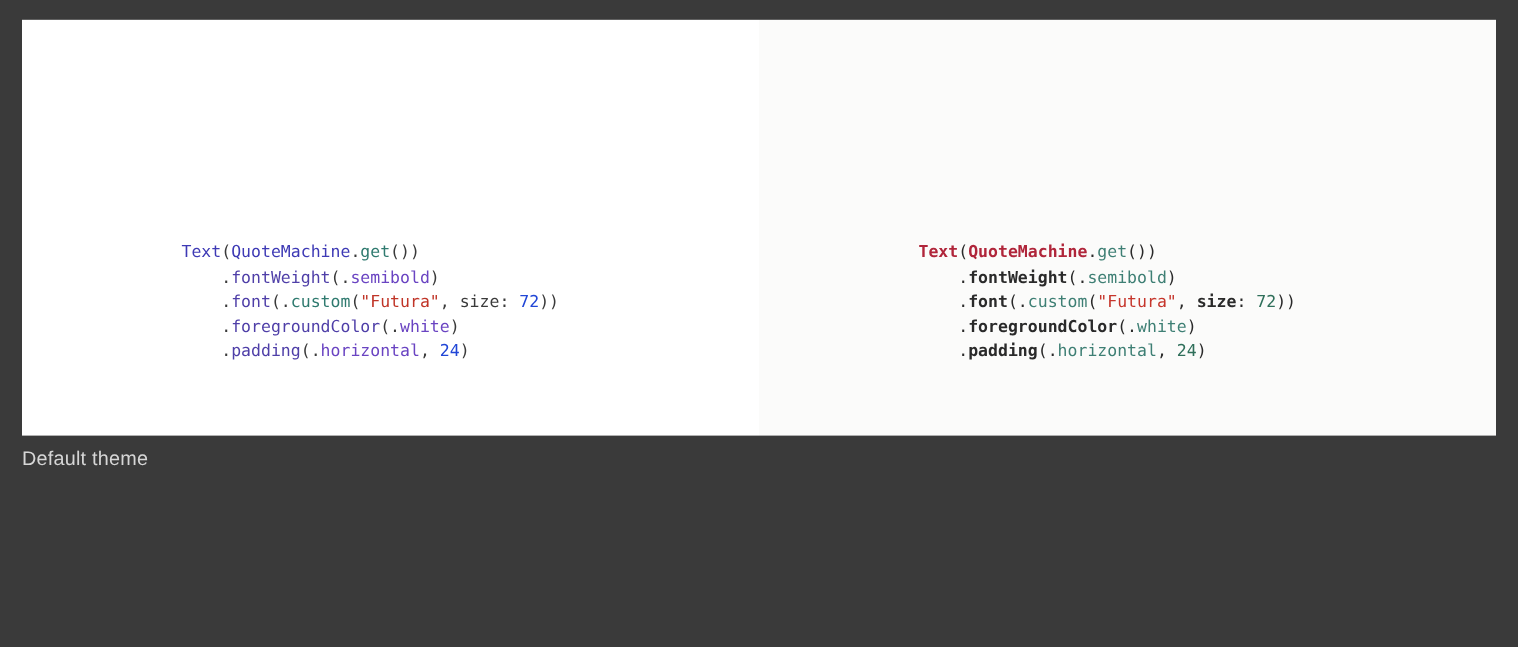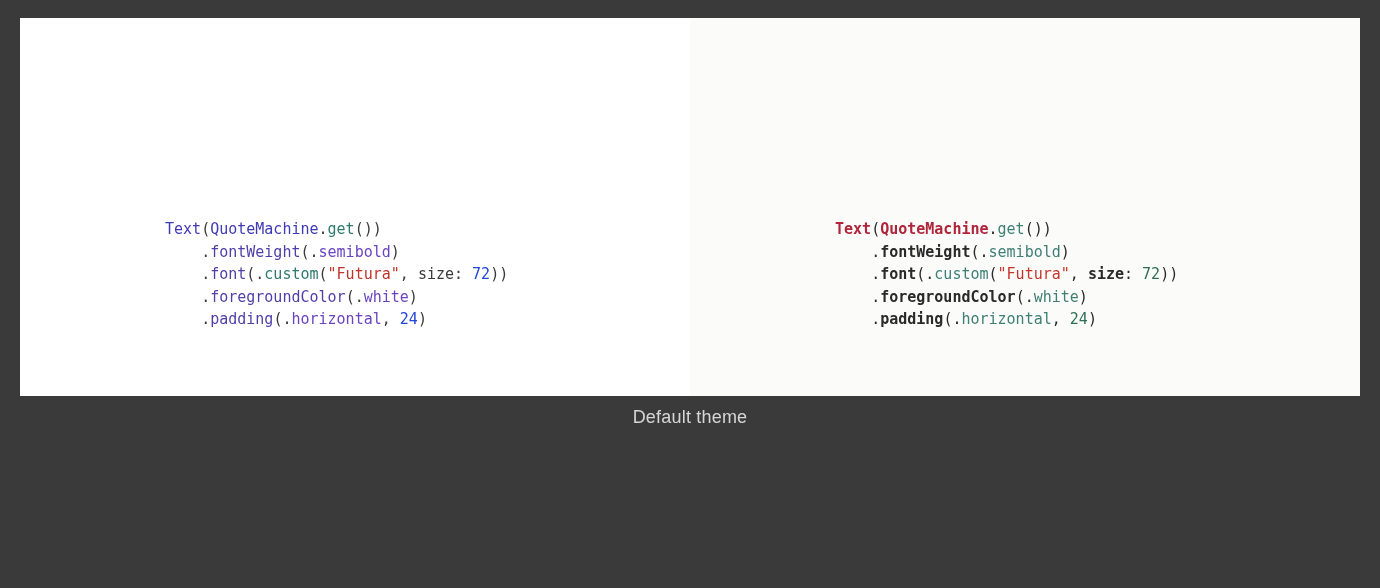--- a/index.html
+++ b/index.html
@@ -36,21 +36,20 @@
     font-weight: 500;
   }
   .labels {
     display: flex;
     padding: 0 20px;
     height: 42px;
     align-items: center;
   }
   .label {
     flex: 1;
-    text-align: center;
     color: #d6d6d6;
     font-size: 18px;
     font-weight: 300;
     letter-spacing: 0.2px;
   }
 
   
   .d-type    { color: #3e3ab5; }   
   .d-method  { color: #2f7a6f; }   
   .d-mod     { color: #4f3fa8; }   

